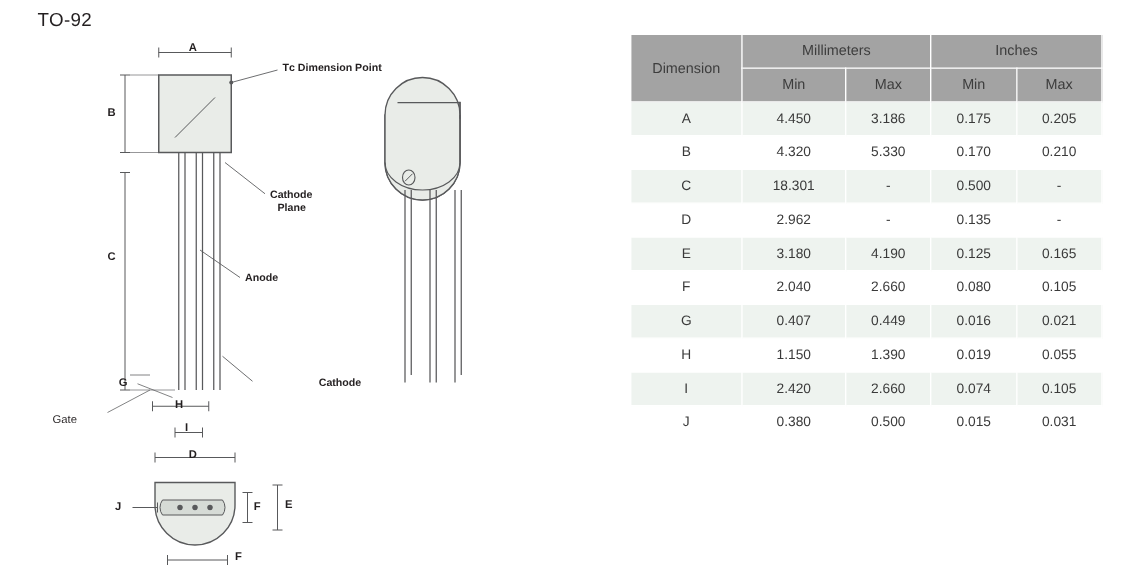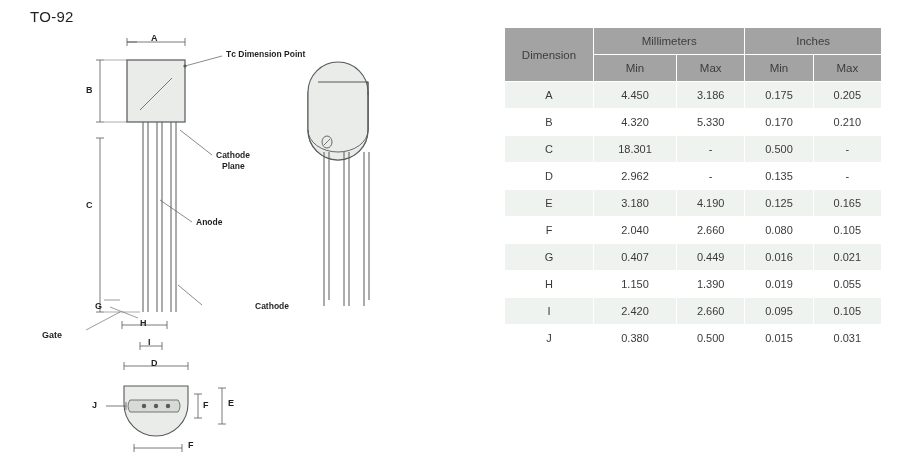--- a/index.html
+++ b/index.html
@@ -38,21 +38,21 @@
     letter-spacing: 0.3px;
   }
   .anno {
     position: absolute;
     font-size: 8.5px;
     font-weight: bold;
     color: #231f20;
     white-space: nowrap;
   }
   .anno.plain {
-    font-weight: bold;
+    font-weight: normal;
   }
   .dim-letter {
     position: absolute;
     font-size: 9px;
     font-weight: bold;
     color: #231f20;
   }
   svg.layer {
     position: absolute;
     left: 0;
@@ -306,21 +306,21 @@
             <td class="dim-cell">H</td>
             <td>1.150</td>
             <td>1.390</td>
             <td>0.019</td>
             <td>0.055</td>
           </tr>
           <tr class="odd">
             <td class="dim-cell">I</td>
             <td>2.420</td>
             <td>2.660</td>
-            <td>0.095</td>
+            <td>0.074</td>
             <td>0.105</td>
           </tr>
           <tr class="even">
             <td class="dim-cell">J</td>
             <td>0.380</td>
             <td>0.500</td>
             <td>0.015</td>
             <td>0.031</td>
           </tr>
         </tbody>

